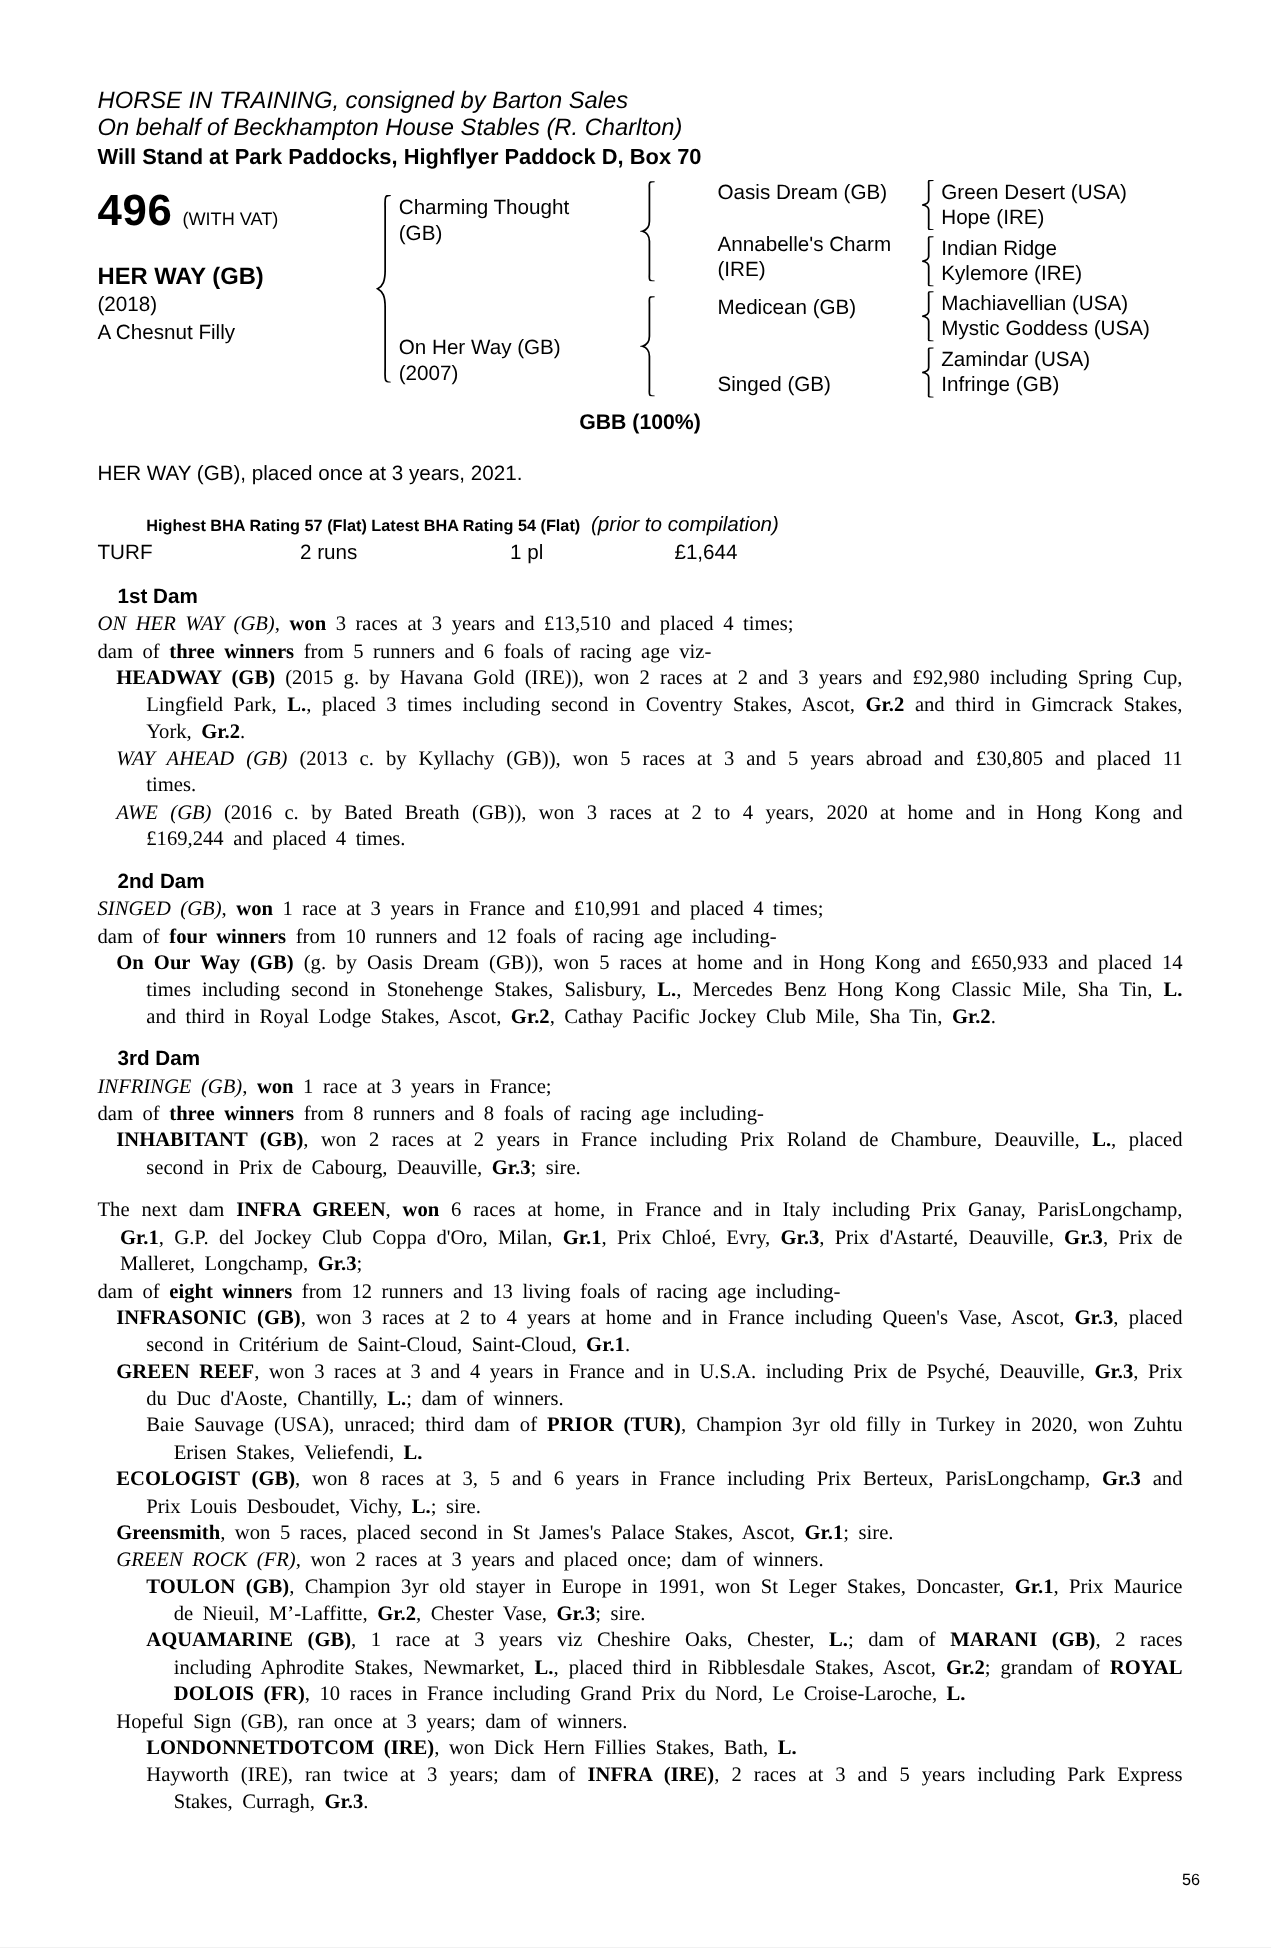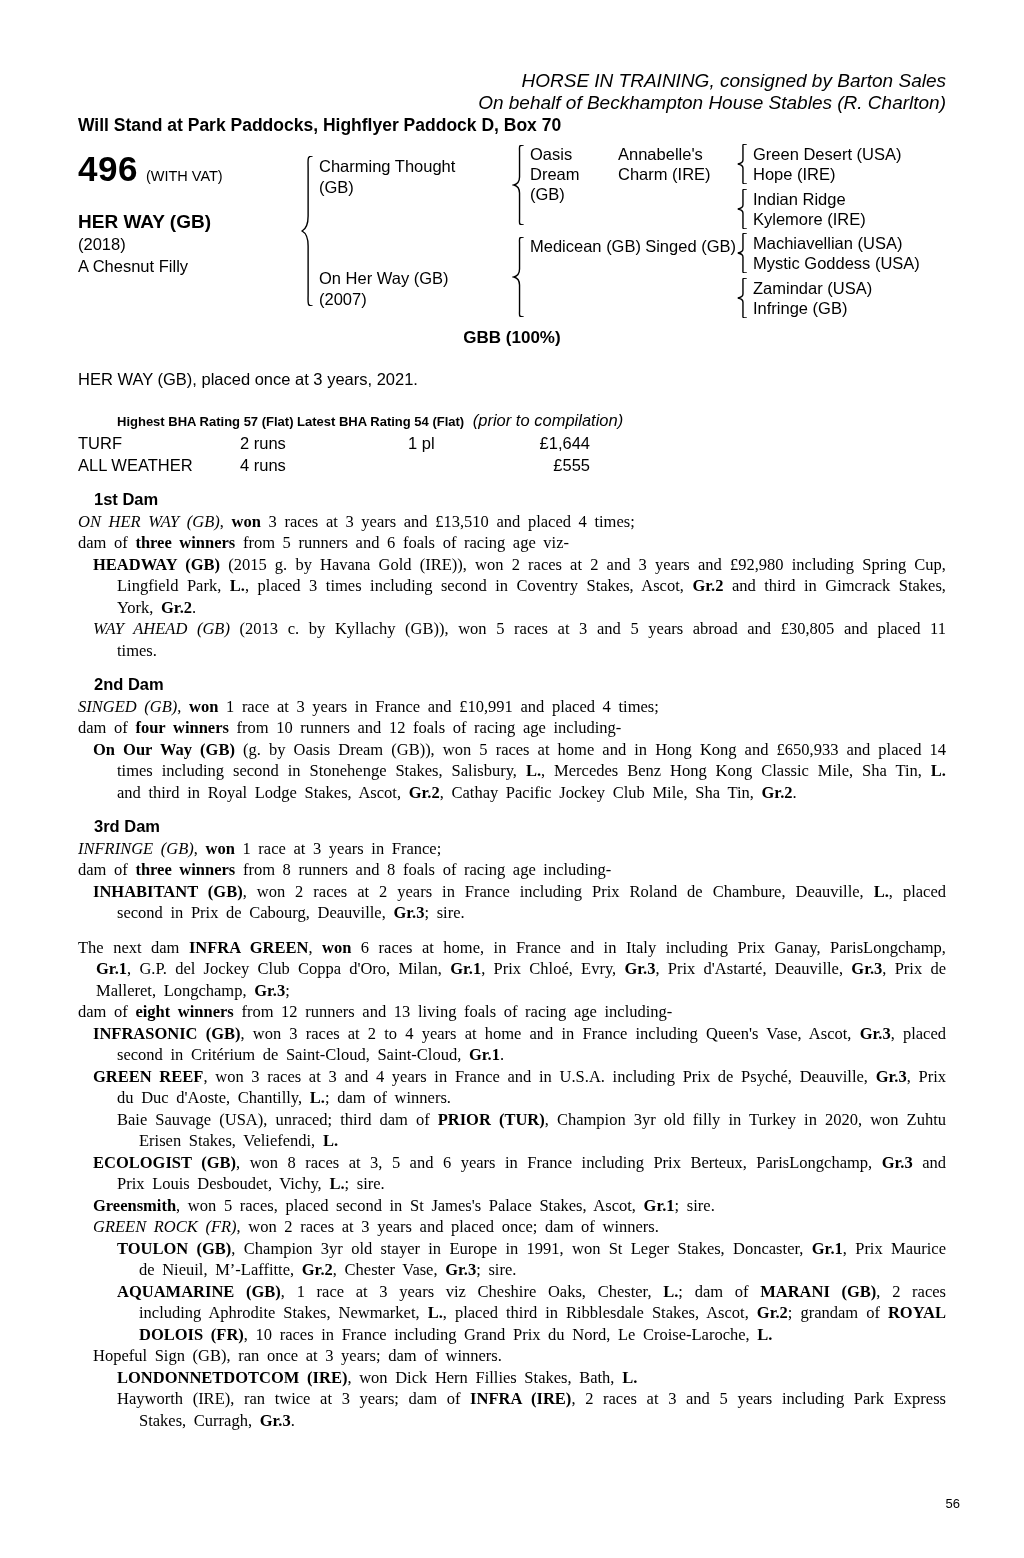--- a/index.html
+++ b/index.html
@@ -10,36 +10,36 @@
     background: #ffffff;
     color: #000;
     font-family: "Liberation Sans", "DejaVu Sans", sans-serif;
     font-size: 16.5px;
     line-height: 21.5px;
     padding: 70px 78px 0 78px;
     position: relative;
     overflow: hidden;
   }
   
-  .title-line { font-style: italic; font-size: 19px; line-height: 22px; text-align: right; }
+  .title-line { font-style: italic; font-size: 19px; line-height: 22px; text-align: left; }
   .stand-line { font-weight: bold; font-size: 17.5px; line-height: 23px; }
   
   .pedigree { display: flex; margin-top: 6px; height: 176px; }
   .col1 { width: 222px; }
   .lot-line { display: flex; align-items: baseline; gap: 8px; }
   .lot-num { font-size: 35px; font-weight: bold; line-height: 36px; letter-spacing: 0.5px; }
   .lot-vat { font-size: 14.5px; margin-top: 23px; }
   .horse-name { font-weight: bold; font-size: 19px; margin-top: 22px; line-height: 23px; }
   .lot-year, .lot-desc { line-height: 22px; }
   .col2 { width: 212px; height: 176px; display: flex; }
   .gen2-names { flex: 1; display: flex; flex-direction: column; justify-content: space-between; padding: 13px 0 9px 0; }
   .ped-entry div { line-height: 21px; }
   .col3 { width: 224px; height: 176px; display: flex; flex-direction: column; justify-content: space-between; }
   .gen3-group { height: 84px; display: flex; }
-  .gen3-names { flex: 1; display: flex; flex-direction: row; justify-content: space-between; padding: 1px 0; }
+  .gen3-names { flex: 1; display: flex; flex-direction: column; justify-content: space-between; padding: 1px 0; margin-left: 44px; }
   .gen3-names div { line-height: 20px; max-width: 160px; }
   .col4 { flex: 1; height: 176px; display: flex; flex-direction: column; justify-content: space-between; }
   .pair { height: 42px; display: flex; align-items: center; }
   .pair-names div { line-height: 20px; }
   .brace-svg { flex: 0 0 auto; margin-right: 5px; align-self: center; }
   
   .gbb { text-align: center; font-weight: bold; font-size: 17px; margin-top: 8px; line-height: 22px; }
   .note { margin-top: 19px; line-height: 22px; }
   .ratings-head { margin-top: 19px; line-height: 22px; }
   .ratings-bold { font-weight: bold; font-size: 13px; margin-left: 39px; }
@@ -166,36 +166,31 @@
       <span class="ratings-bold">Highest BHA Rating 57 (Flat) Latest BHA Rating 54 (Flat)</span>
       <span class="ratings-italic">(prior to compilation)</span>
     </div>
     <div id="rr-table">
         <div class="rr-row">
           <div>TURF</div>
           <div>2 runs</div>
           <div>1 pl</div>
           <div class="rr-earn">£1,644</div>
         </div>
-        <div class="rr-row">
-          <div>ALL WEATHER</div>
-          <div>4 runs</div>
-          <div></div>
-          <div class="rr-earn">£555</div>
-        </div>
       </div>
   </div>
 
   <div id="sections">
       <div class="section">
         <div class="sec-heading">1st Dam</div>
         <div class="para lvl0"><span class="i">ON HER WAY (GB)</span><span>, </span><span class="b">won</span><span> 3 races at 3 years and £13,510 and placed 4 times;</span></div>
         <div class="para lvl0"><span>dam of </span><span class="b">three winners</span><span> from 5 runners and 6 foals of racing age viz-</span></div>
         <div class="para lvl1"><span class="b">HEADWAY (GB)</span><span> (2015 g. by Havana Gold (IRE)), won 2 races at 2 and 3 years and £92,980 including Spring Cup, Lingfield Park, </span><span class="b">L.</span><span>, placed 3 times including second in Coventry Stakes, Ascot, </span><span class="b">Gr.2</span><span> and third in Gimcrack Stakes, York, </span><span class="b">Gr.2</span><span>.</span></div>
         <div class="para lvl1"><span class="i">WAY AHEAD (GB)</span><span> (2013 c. by Kyllachy (GB)), won 5 races at 3 and 5 years abroad and £30,805 and placed 11 times.</span></div>
+        <div class="para lvl1"><span class="i">AWE (GB)</span><span> (2016 c. by Bated Breath (GB)), won 3 races at 2 to 4 years, 2020 at home and in Hong Kong and £169,244 and placed 4 times.</span></div>
       </div>
       <div class="section">
         <div class="sec-heading">2nd Dam</div>
         <div class="para lvl0"><span class="i">SINGED (GB)</span><span>, </span><span class="b">won</span><span> 1 race at 3 years in France and £10,991 and placed 4 times;</span></div>
         <div class="para lvl0"><span>dam of </span><span class="b">four winners</span><span> from 10 runners and 12 foals of racing age including-</span></div>
         <div class="para lvl1"><span class="b">On Our Way (GB)</span><span> (g. by Oasis Dream (GB)), won 5 races at home and in Hong Kong and £650,933 and placed 14 times including second in Stonehenge Stakes, Salisbury, </span><span class="b">L.</span><span>, Mercedes Benz Hong Kong Classic Mile, Sha Tin, </span><span class="b">L.</span><span> and third in Royal Lodge Stakes, Ascot, </span><span class="b">Gr.2</span><span>, Cathay Pacific Jockey Club Mile, Sha Tin, </span><span class="b">Gr.2</span><span>.</span></div>
       </div>
       <div class="section">
         <div class="sec-heading">3rd Dam</div>
         <div class="para lvl0"><span class="i">INFRINGE (GB)</span><span>, </span><span class="b">won</span><span> 1 race at 3 years in France;</span></div>

